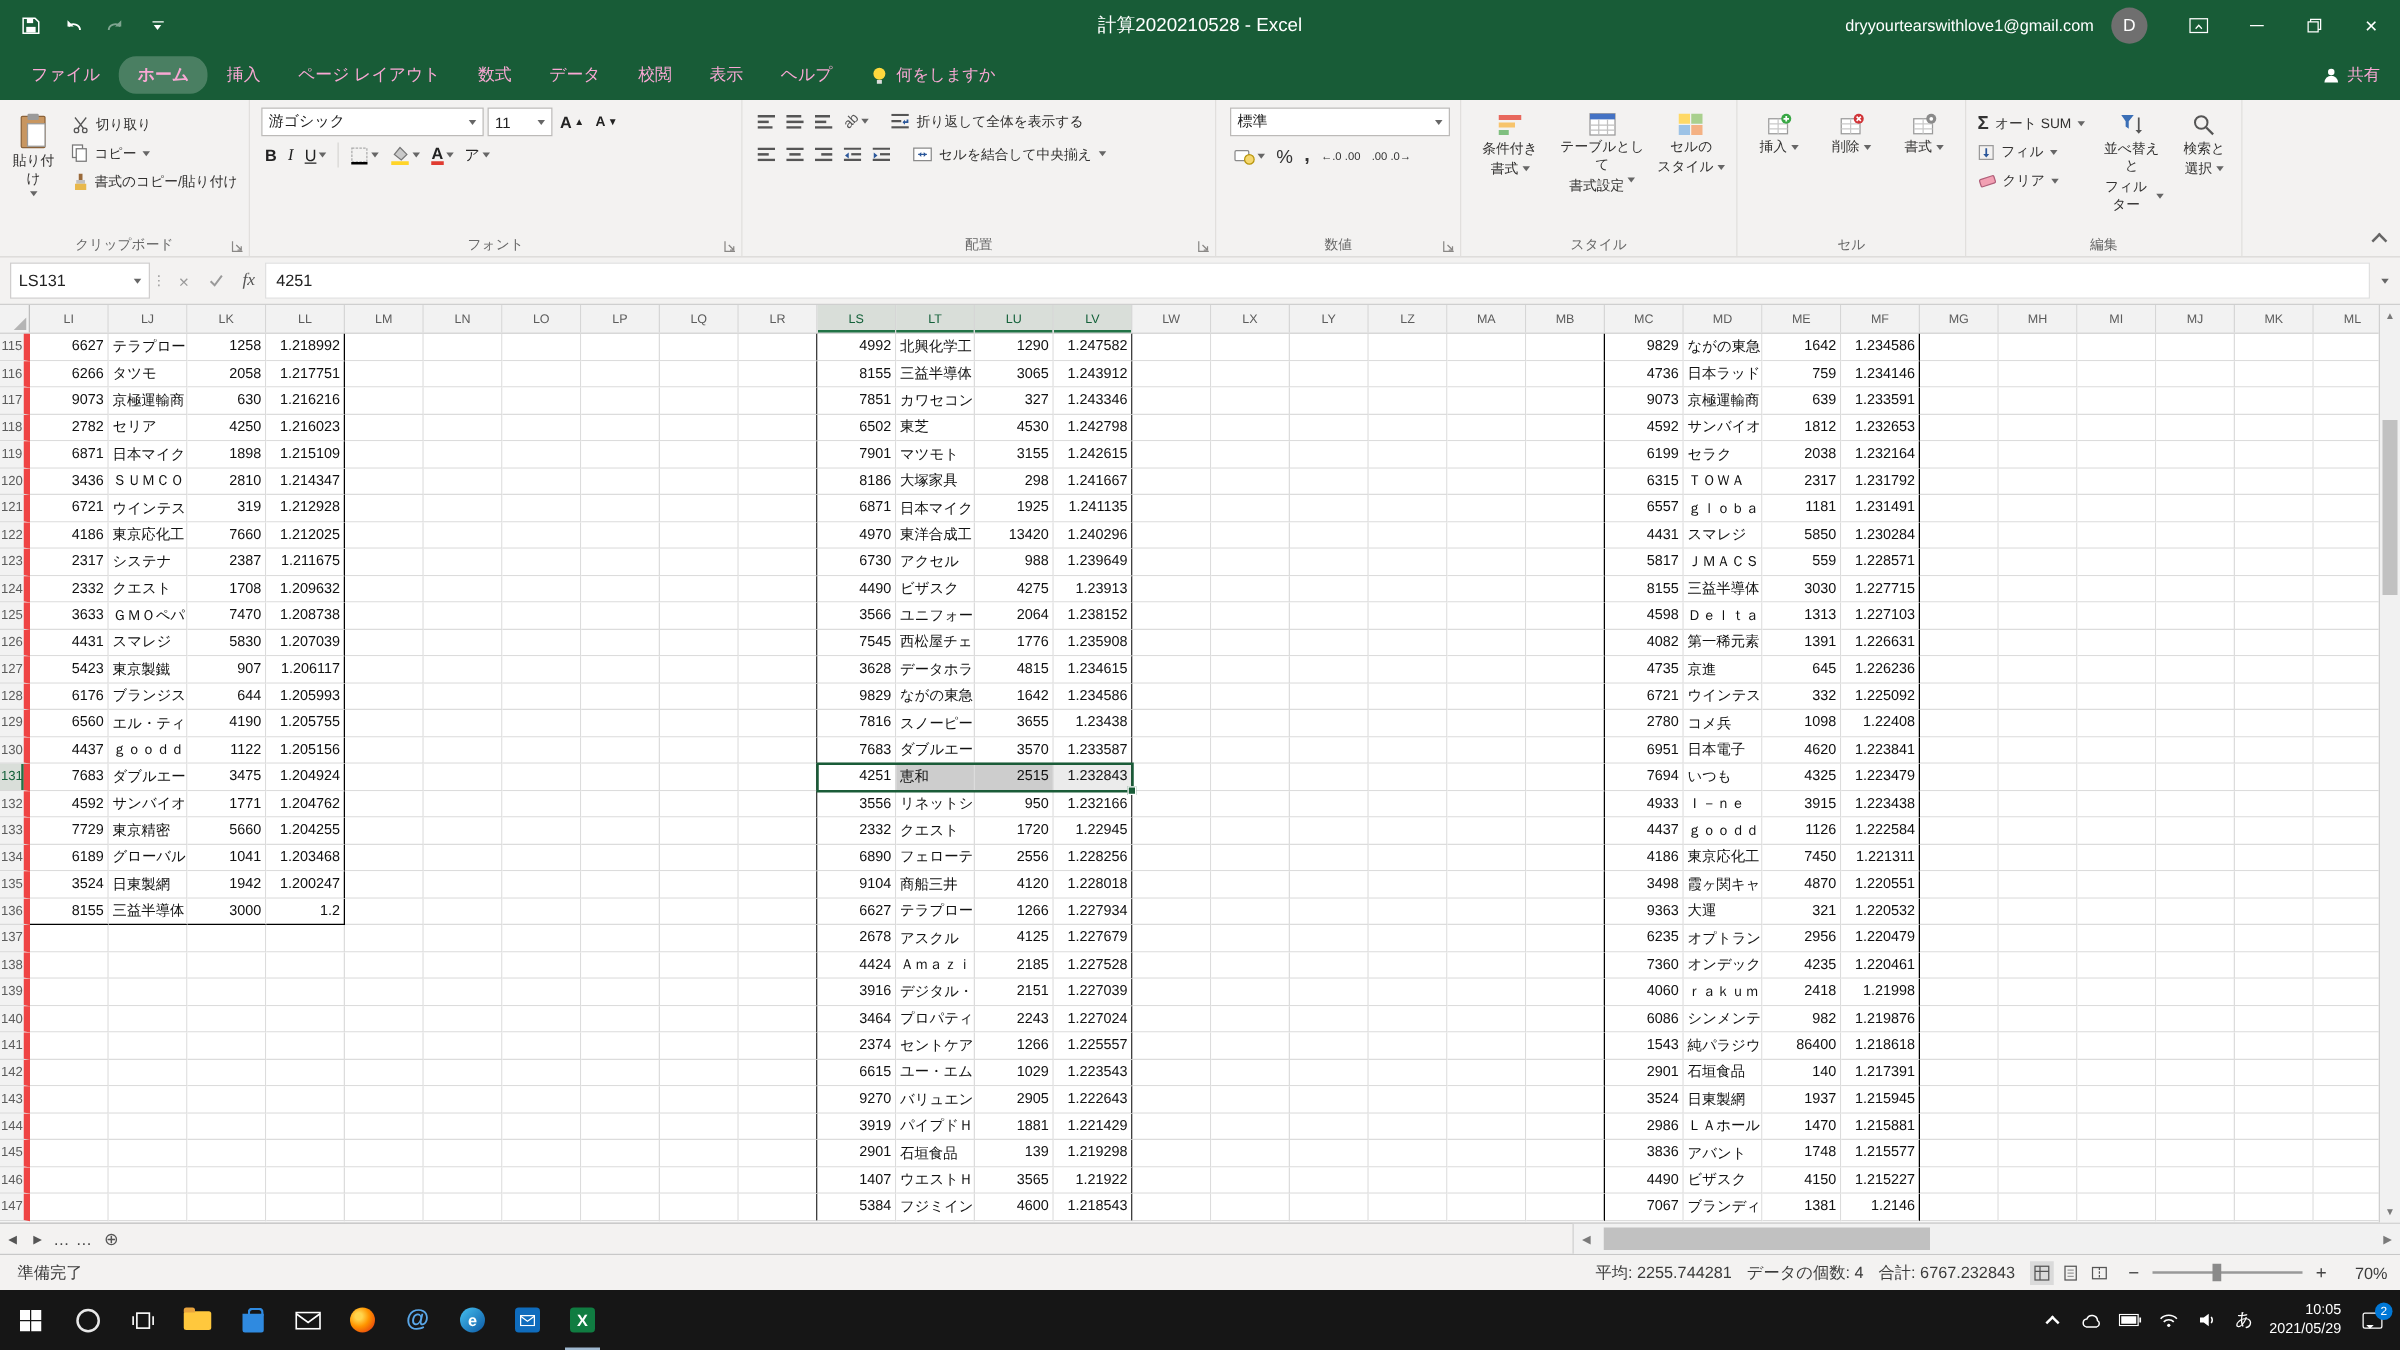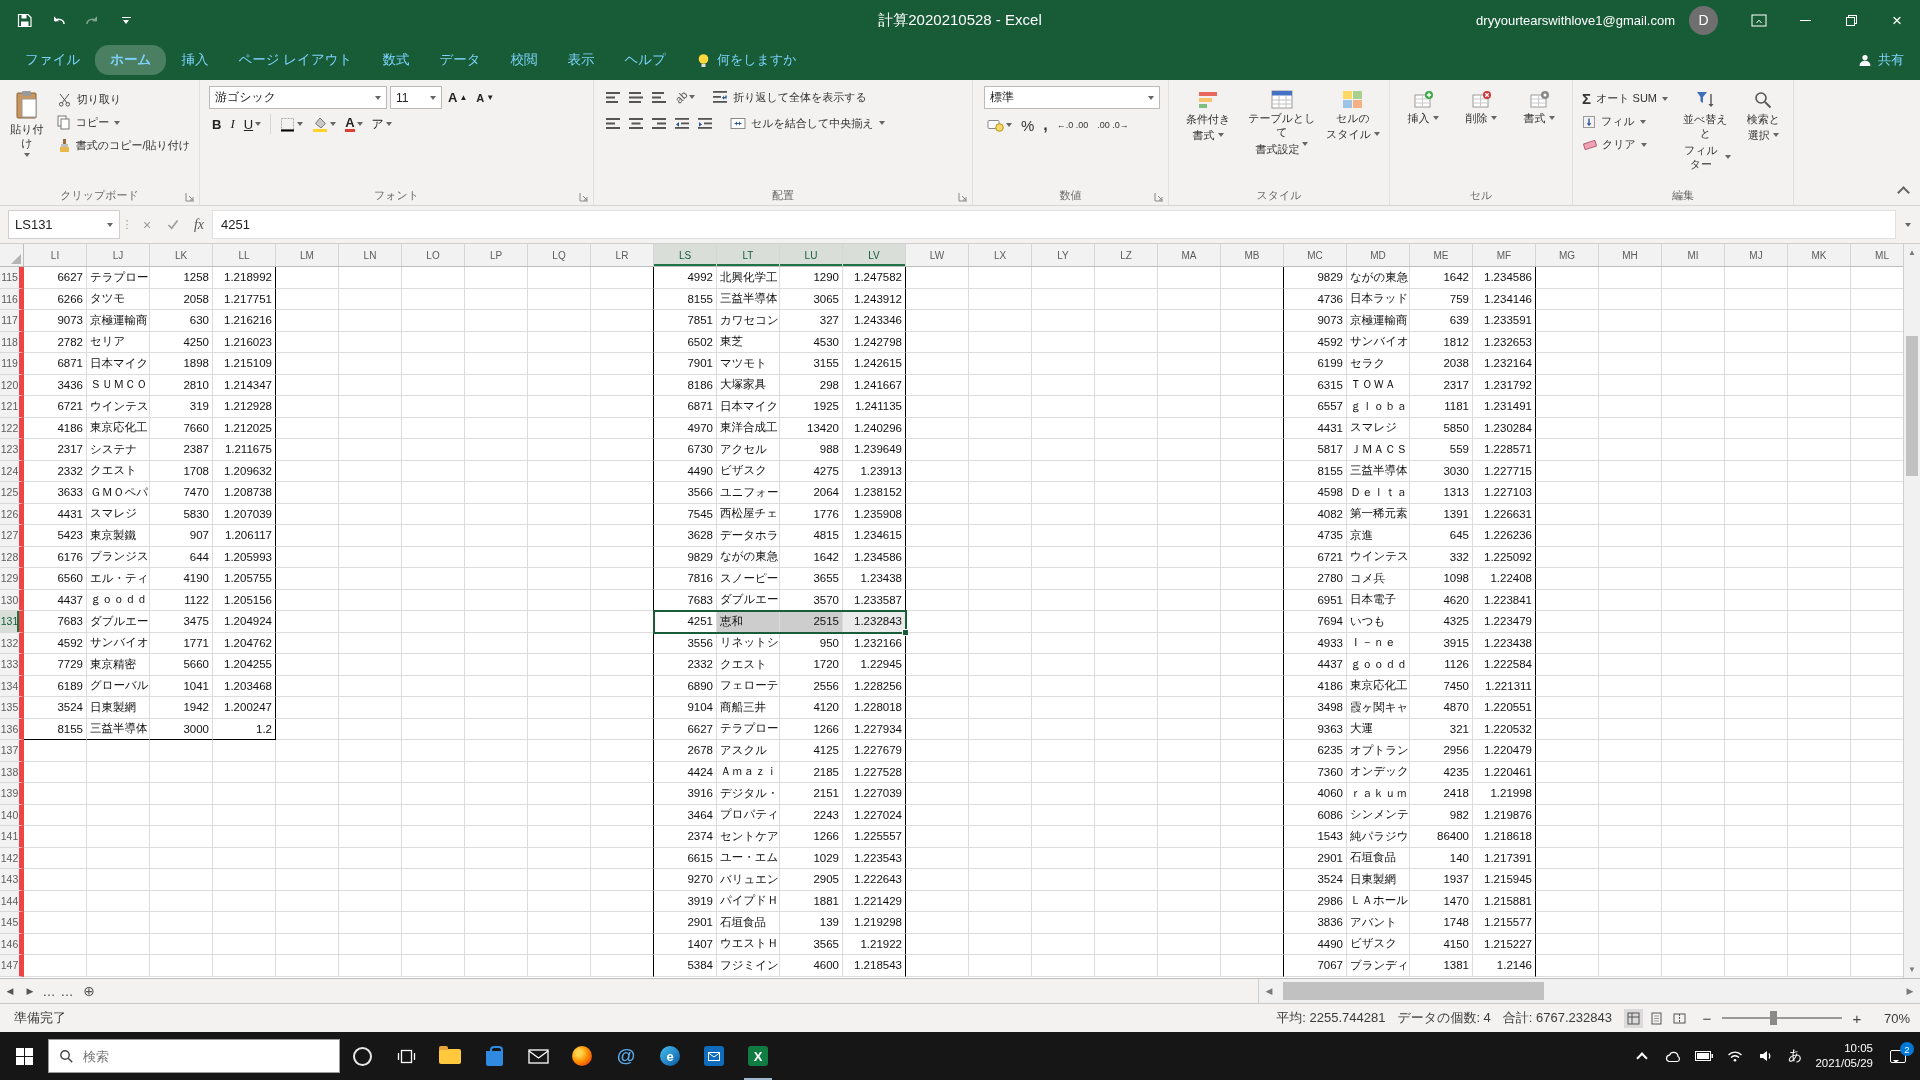--- a/index.html
+++ b/index.html
@@ -13,21 +13,21 @@
   .qbtn{width:32px;height:32px;display:flex;align-items:center;justify-content:center}
   .title-text{position:absolute;left:50%;transform:translateX(-50%);font-size:15px;white-space:nowrap}
   .tbright{margin-left:auto;display:flex;align-items:center;height:40px}
   .email{font-size:13px;margin-right:14px}
   .avatar{width:29px;height:29px;border-radius:50%;background:#6f6f6f;color:#fff;display:flex;align-items:center;justify-content:center;font-size:14px;margin-right:18px}
   .winbtn{width:46px;height:40px;display:flex;align-items:center;justify-content:center;color:#fff}
   .minbar{width:11px;height:1px;background:#fff}
   .closex{font-size:17px;line-height:1}
 
   
-  .tabrow{height:40px;background:#185c37;display:flex;align-items:center;color:#7dd3fc;position:relative;padding-left:10px}
+  .tabrow{height:40px;background:#185c37;display:flex;align-items:center;color:#f9a8d4;position:relative;padding-left:10px}
   .rtab{padding:0 15px;height:30px;display:flex;align-items:center;font-size:13.5px;white-space:nowrap}
   .rtab.active{background:rgba(255,255,255,.22);border-radius:14px;font-weight:bold}
   .tellme{display:flex;align-items:center;gap:7px;margin-left:16px;font-size:13px}
   .share{position:absolute;right:16px;display:flex;align-items:center;gap:6px;font-size:13px}
 
   
   .ribbon{height:126px;background:#f3f2f1;border-bottom:1px solid #d8d6d4;display:flex;position:relative}
   .rgroup{position:relative;border-right:1px solid #e1dfdd;padding:3px 3px 17px 3px;flex:none}
   .glabel{position:absolute;bottom:2px;left:0;right:0;text-align:center;font-size:11px;color:#696969;white-space:nowrap}
   .launcher{position:absolute;bottom:3px;right:4px;color:#8a8886}
@@ -1881,29 +1881,20 @@
 
   <div class="taskbar">
     <div class="tbstart">
       <span class="winlogo">
           <i></i>
           <i></i>
           <i></i>
           <i></i>
         </span>
     </div>
-    <div class="tbsearch">
-      <span>
-          <svg width="15" height="15">
-            <circle cx="6" cy="6" r="4.2" fill="none" stroke="#444" stroke-width="1.4"></circle>
-            <path d="M9.2 9.2l4 4" stroke="#444" stroke-width="1.5"></path>
-          </svg>
-        </span>
-      <input type="text" placeholder="検索" style="">
-    </div>
     <div class="tbicon">
         <span class="cortana"></span>
       </div>
     <div class="tbicon">
       <span>
           <svg width="19" height="17">
             <rect x="4.5" y="2.5" width="10" height="12" fill="none" stroke="#fff" stroke-width="1.3"></rect>
             <path d="M1.5 5v7M17.5 5v7" stroke="#fff" stroke-width="1.3"></path>
           </svg>
         </span>

